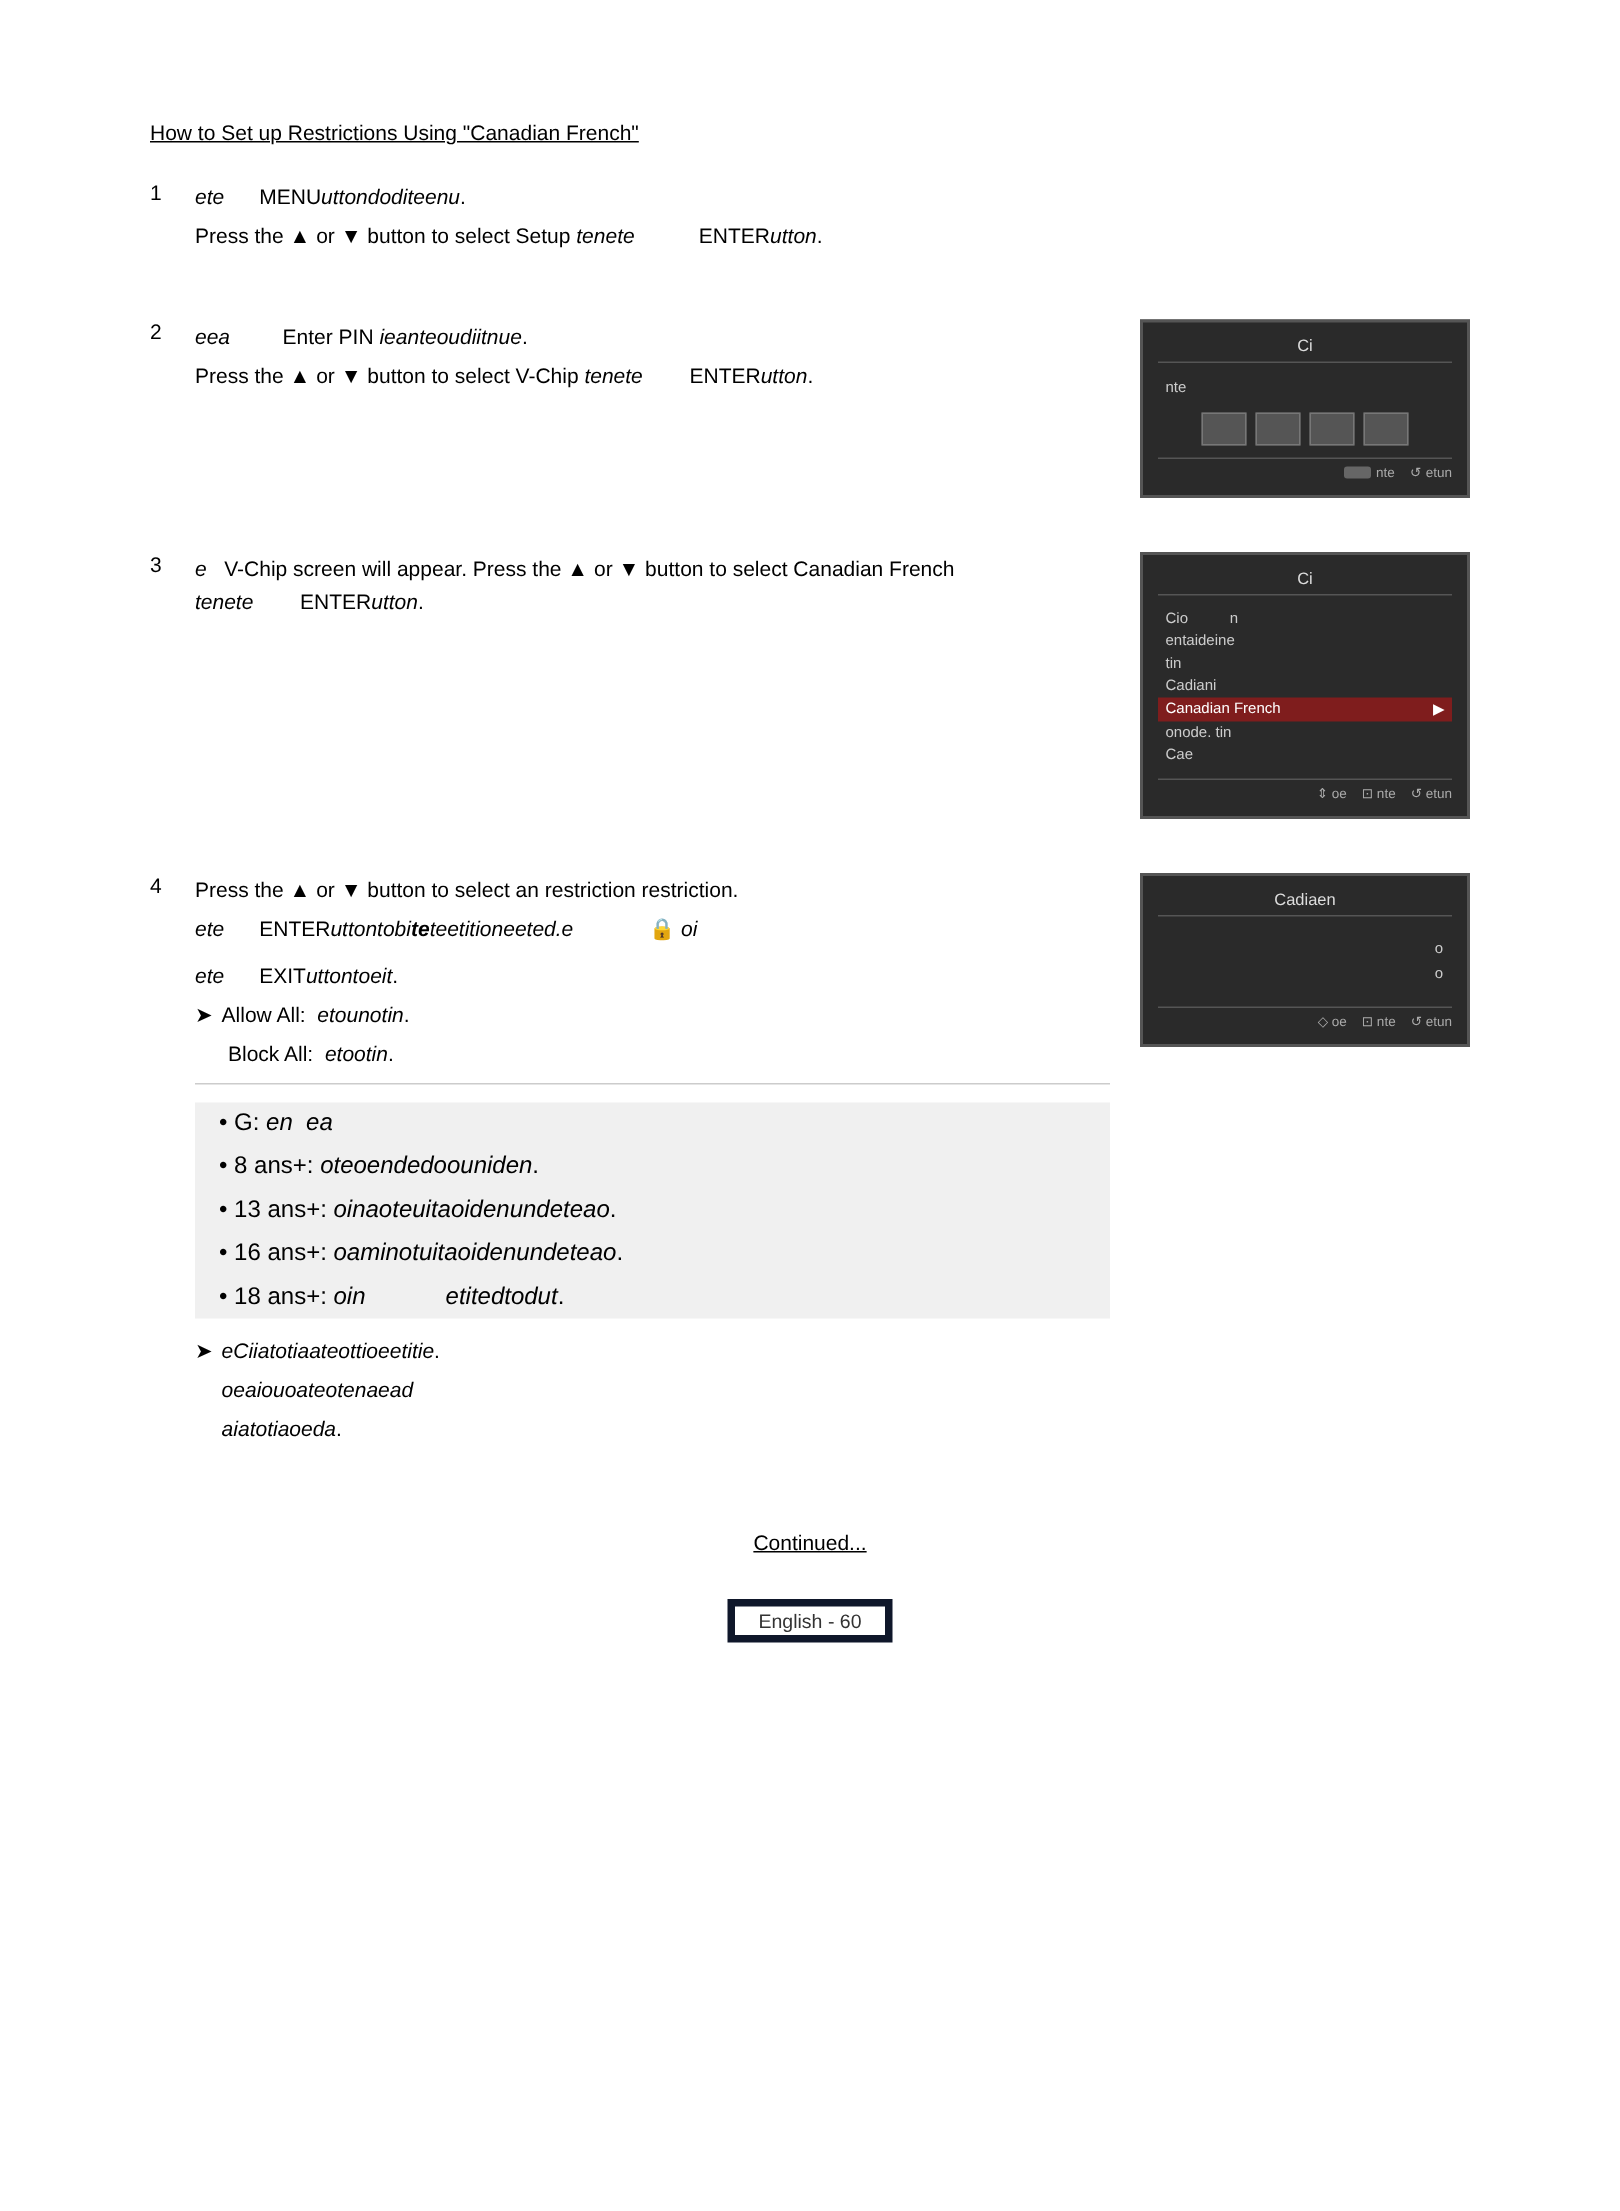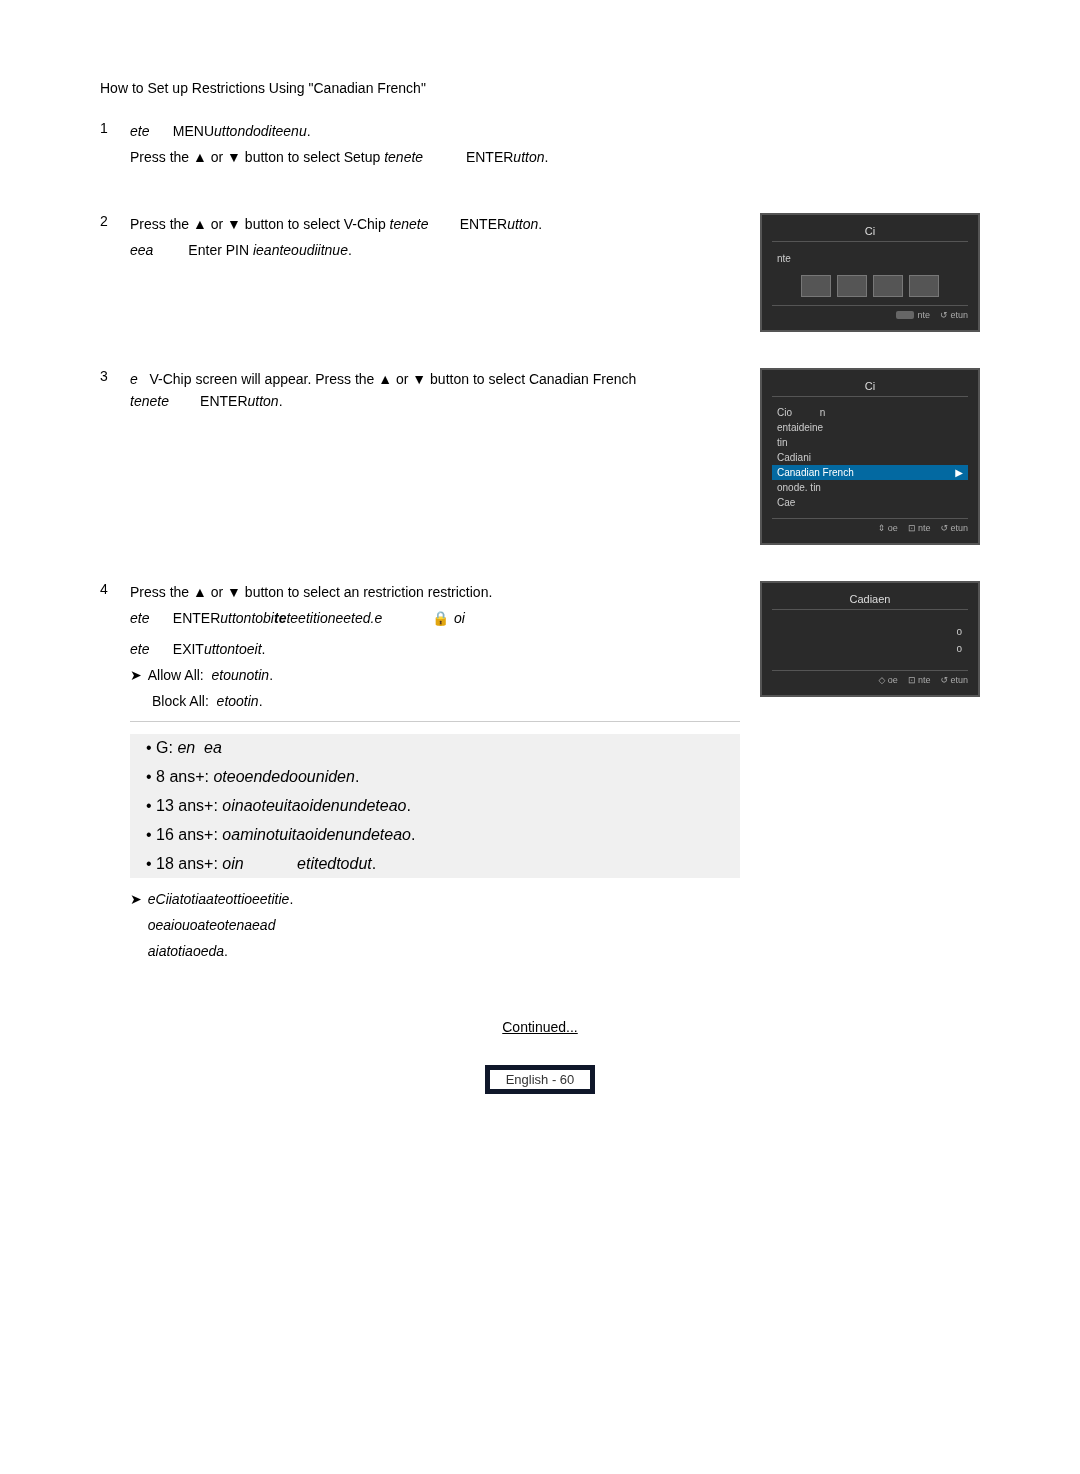--- a/index.html
+++ b/index.html
@@ -8,20 +8,21 @@
       font-family: Arial, sans-serif;
       font-size: 14px;
       color: #000;
       width: 1080px;
       min-height: 1474px;
       position: relative;
       padding: 80px 100px 80px 100px;
     }
 
     .page-title {
+      text-decoration: underline;
       font-size: 14px;
       margin-bottom: 24px;
     }
 
     .section {
       display: flex;
       flex-direction: row;
       margin-bottom: 36px;
       position: relative;
     }
@@ -113,21 +114,21 @@
       display: inline-block;
     }
 
     
     .screen3-row {
       padding: 2px 5px;
       font-size: 10px;
       color: #ccc;
     }
     .screen3-row.active {
-      background: #0369a1;
+      background: #7f1d1d;
       color: #fff;
       display: flex;
       justify-content: space-between;
     }
 
     
     .screen4-content {
       padding: 8px 6px;
       font-size: 10px;
       color: #ccc;
@@ -211,24 +212,24 @@
     <p>
       Press the ▲ or ▼ button to select Setup <span class="italic-text">tenete</span>&nbsp;&nbsp;&nbsp;&nbsp;&nbsp;&nbsp;&nbsp;&nbsp;&nbsp;&nbsp;&nbsp;ENTER<span class="italic-text">utton</span>.
     </p>
   </div>
 </div>
 
 <div class="section" style="margin-top: 40px;">
   <div class="section-number">2</div>
   <div class="section-content">
     <p>
+      <span class="italic-text">eea</span>&nbsp;&nbsp;&nbsp;&nbsp;&nbsp;&nbsp;&nbsp;&nbsp;&nbsp;Enter PIN <span class="italic-text">ieanteoudiitnue</span>.
+    </p>
+    <p>
       Press the ▲ or ▼ button to select V-Chip <span class="italic-text">tenete</span>&nbsp;&nbsp;&nbsp;&nbsp;&nbsp;&nbsp;&nbsp;&nbsp;ENTER<span class="italic-text">utton</span>.
-    </p>
-    <p>
-      <span class="italic-text">eea</span>&nbsp;&nbsp;&nbsp;&nbsp;&nbsp;&nbsp;&nbsp;&nbsp;&nbsp;Enter PIN <span class="italic-text">ieanteoudiitnue</span>.
     </p>
   </div>
   <div class="section-image">
     <div class="tv-screen">
       <div class="screen-title">Ci</div>
       <div class="screen-row" style="margin-bottom:6px;">nte</div>
       <div class="pin-boxes">
         <div class="pin-box"></div>
         <div class="pin-box"></div>
         <div class="pin-box"></div>

